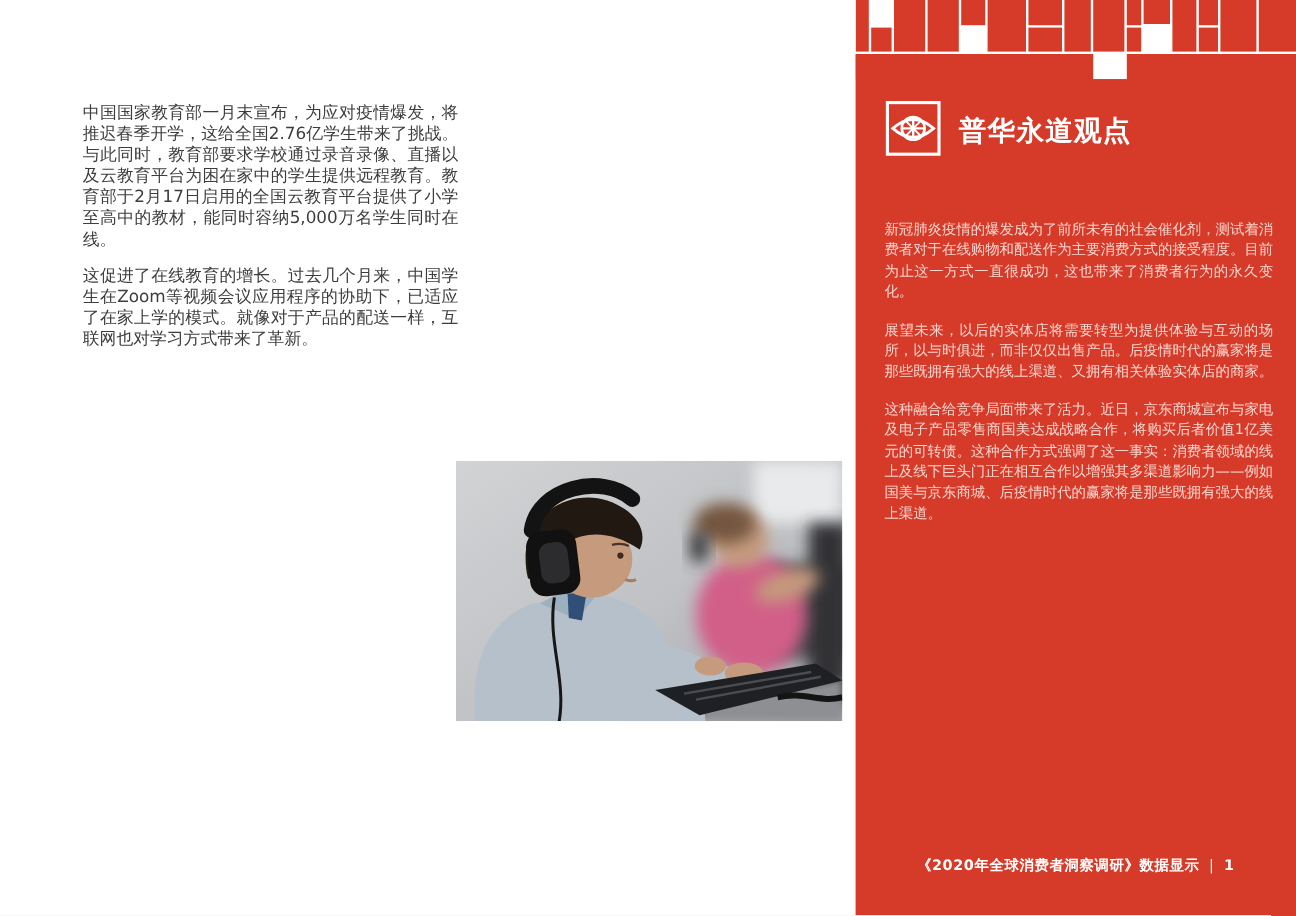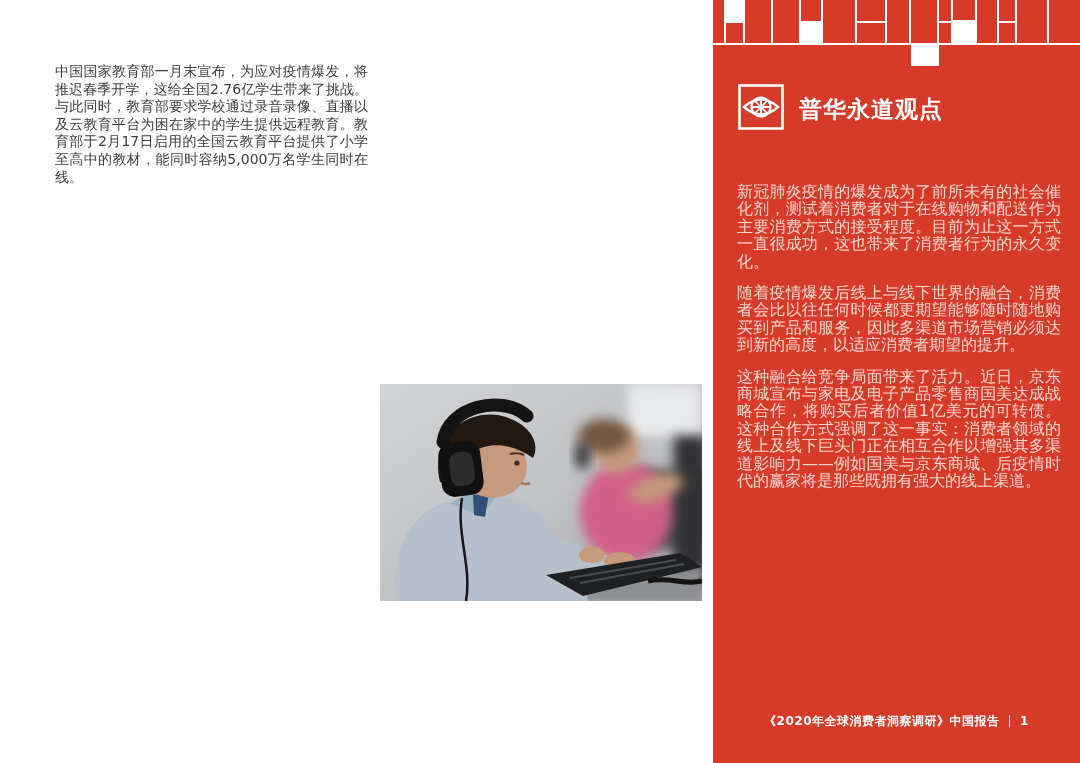--- a/index.html
+++ b/index.html
@@ -4,57 +4,58 @@
 <style>
   html,body{margin:0;padding:0;}
   body{
     width:1080px;height:763px;background:#ffffff;
     font-family:"DejaVu Sans","Liberation Sans",sans-serif;
   }
   .page{position:relative;width:1080px;height:763px;background:#fff;overflow:hidden;outline:1px solid #dcdcdc;}
 
   
   .article-col{position:absolute;top:63px;}
-  .col-1{left:55px;width:313px;}
+  .col-1{left:69px;width:313px;margin-top:23px;}
   .col-2{left:383px;width:317px;}
   .article-col p{
     margin:0 0 13px 0;
     font-size:14px;line-height:17.6px;
     color:#3d3d3d;text-align:justify;
   }
 
   
   .photo{position:absolute;left:380px;top:384px;width:322px;height:217px;overflow:hidden;}
   .photo svg{display:block;}
 
   
   .panel{position:absolute;left:713px;top:0;width:367px;height:763px;background:#fff;}
   .panel-red{position:absolute;left:0;top:45px;width:367px;height:718px;background:#d63a29;}
   .band{position:absolute;left:0;top:0;width:367px;height:66px;}
   .panel-header{position:absolute;left:24px;top:83px;display:flex;align-items:center;gap:14px;z-index:2;}
   .panel-title{font-size:23px;font-weight:bold;color:#ffffff;letter-spacing:1px;}
   .panel-body{position:absolute;left:24px;top:183px;width:324px;z-index:2;}
   .panel-body p{
     margin:0 0 14px 0;
-    font-size:16px;line-height:17.4px;
+    font-size:12px;line-height:17.4px;
     color:#f9d6cf;text-align:justify;
   }
   .panel-footer{
     position:absolute;left:0;bottom:33px;width:100%;z-index:2;
     text-align:center;color:#ffffff;font-size:12px;font-weight:bold;letter-spacing:.5px;
   }
   .panel-footer .sep{margin:0 8px;font-weight:normal;}
 </style>
 </head>
 <body>
 
 <div class="page">
 
   <div class="article-col col-1">
     <p>中国国家教育部一月末宣布，为应对疫情爆发，将推迟春季开学，这给全国2.76亿学生带来了挑战。与此同时，教育部要求学校通过录音录像、直播以及云教育平台为困在家中的学生提供远程教育。教育部于2月17日启用的全国云教育平台提供了小学至高中的教材，能同时容纳5,000万名学生同时在线。</p>
+    <p>这促进了在线教育的增长。过去几个月来，中国学生在Zoom等视频会议应用程序的协助下，已适应了在家上学的模式。就像对于产品的配送一样，互联网也对学习方式带来了革新。</p>
   </div>
 
   <div class="article-col col-2">
   </div>
 
   <div class="photo">
     <svg width="322" height="217" viewBox="0 0 322 217" xmlns="http://www.w3.org/2000/svg">
       <defs>
         <linearGradient id="pbg" x1="0" y1="0" x2="1" y2="1">
           <stop offset="0" stop-color="#d2d3d5"></stop>
@@ -148,22 +149,22 @@
           <line x1="14.5" y1="24" x2="33.5" y2="24" stroke="#ffffff" stroke-width="2"></line>
           <line x1="17.5" y1="17.5" x2="30.5" y2="30.5" stroke="#ffffff" stroke-width="1.6"></line>
           <line x1="30.5" y1="17.5" x2="17.5" y2="30.5" stroke="#ffffff" stroke-width="1.6"></line>
         </svg>
       </span>
       <span class="panel-title">普华永道观点</span>
     </div>
 
     <div class="panel-body">
       <p>新冠肺炎疫情的爆发成为了前所未有的社会催化剂，测试着消费者对于在线购物和配送作为主要消费方式的接受程度。目前为止这一方式一直很成功，这也带来了消费者行为的永久变化。</p>
-      <p>随着疫情爆发后线上与线下世界的融合，消费者会比以往任何时候都更期望能够随时随地购买到产品和服务，因此多渠道市场营销必须达到新的高度，以适应消费者期望的提升。</p>
+      <p>展望未来，以后的实体店将需要转型为提供体验与互动的场所，以与时俱进，而非仅仅出售产品。后疫情时代的赢家将是那些既拥有强大的线上渠道、又拥有相关体验实体店的商家。</p>
       <p>这种融合给竞争局面带来了活力。近日，京东商城宣布与家电及电子产品零售商国美达成战略合作，将购买后者价值1亿美元的可转债。这种合作方式强调了这一事实：消费者领域的线上及线下巨头门正在相互合作以增强其多渠道影响力——例如国美与京东商城、后疫情时代的赢家将是那些既拥有强大的线上渠道。</p>
     </div>
 
     <div class="panel-footer">
-      <span>《2020年全球消费者洞察调研》中国报告</span><span class="sep">|</span><span>1</span>
+      <span>《2020年全球消费者洞察调研》数据显示</span><span class="sep">|</span><span>1</span>
     </div>
   </aside>
 
 </div>
 
 </body></html>

